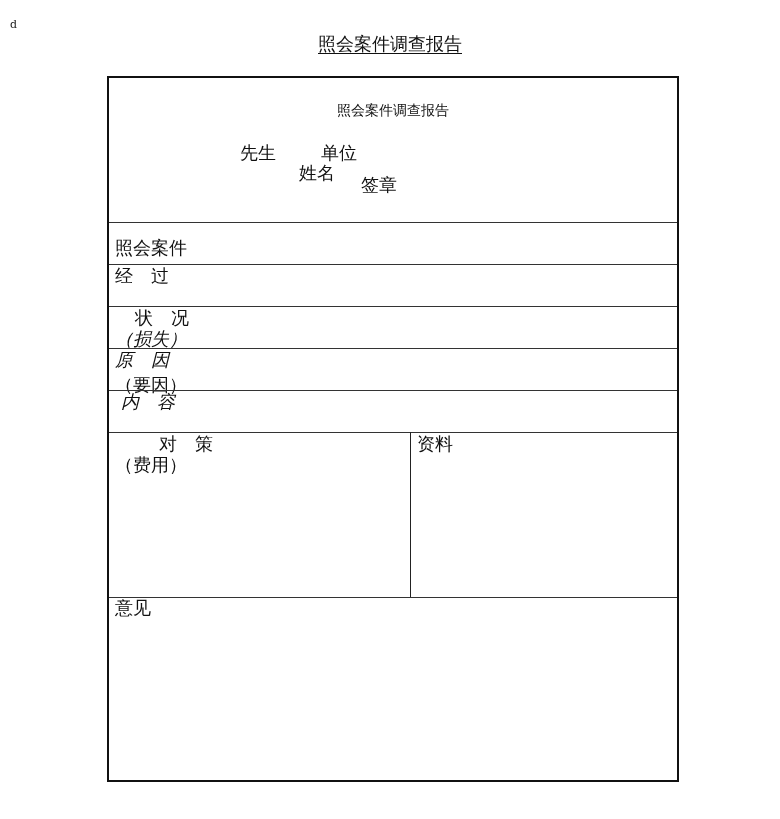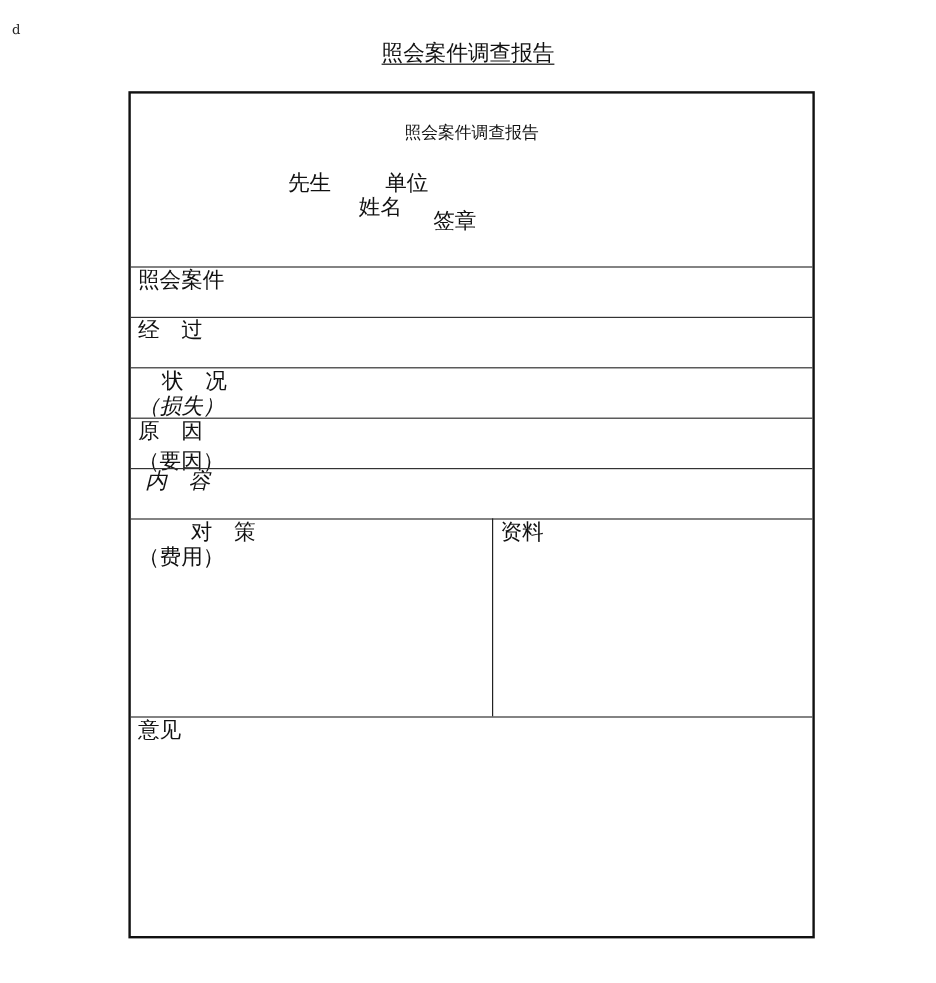--- a/index.html
+++ b/index.html
@@ -24,31 +24,31 @@
 <div class="doc-title"><span>照会案件调查报告</span></div>
 
 <div class="form">
   <div class="inner-title">照会案件调查报告</div>
   <div class="lbl" style="left:131px; top:64px;">先生</div>
   <div class="lbl" style="left:212px; top:64px;">单位</div>
   <div class="lbl" style="left:150px; top:84px;margin-left:40px;">姓名</div>
   <div class="lbl" style="left:252px; top:96px;">签章</div>
 
   <div class="hline" style="top:144px;"></div>
-  <div class="lbl" style="left:6px; top:145px;">照会案件</div>
+  <div class="lbl" style="left:6px; top:159px;">照会案件</div>
 
   <div class="hline" style="top:186px;"></div>
   <div class="lbl" style="left:6px; top:187px;">经　过</div>
 
   <div class="hline" style="top:228px;"></div>
   <div class="lbl" style="left:6px; top:229px;margin-left:20px;">状　况</div>
   <div class="lbl" style="left:6px; top:250px;font-style:italic;">（损失）</div>
 
   <div class="hline" style="top:270px;"></div>
-  <div class="lbl" style="left:6px; top:271px;">原　因</div>
+  <div class="lbl" style="left:6px; top:271px;font-style:italic;">原　因</div>
   <div class="lbl" style="left:6px; top:296px;">（要因）</div>
 
   <div class="hline" style="top:312px;"></div>
   <div class="lbl" style="left:12px; top:313px;font-style:italic;">内　容</div>
 
   <div class="hline" style="top:354px;"></div>
   <div class="lbl" style="left:6px; top:355px;margin-left:44px;">对　策</div>
   <div class="lbl" style="left:6px; top:376px;">（费用）</div>
   <div class="vline" style="left:301px; top:354px; height:165px;"></div>
   <div class="lbl" style="left:308px; top:355px;">资料</div>

